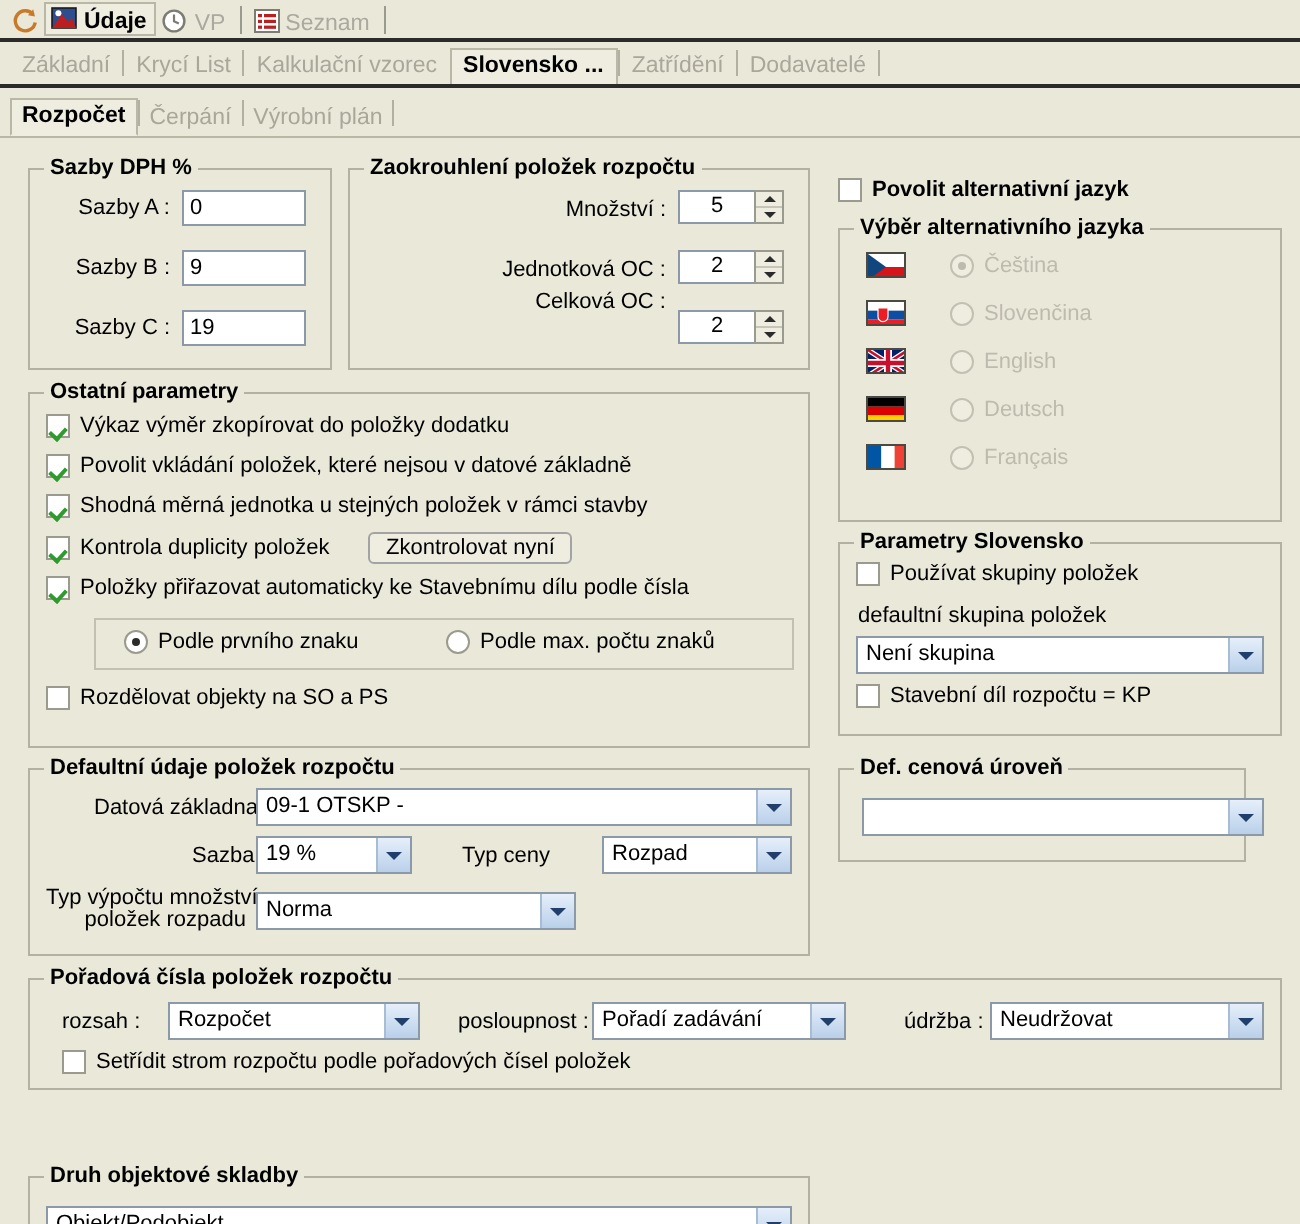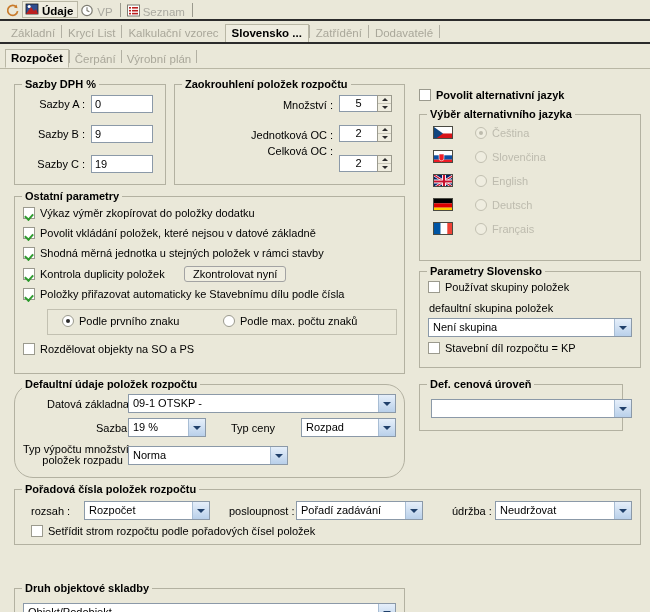--- a/index.html
+++ b/index.html
@@ -412,21 +412,21 @@
           <span class="cvv"></span>
         </span>
     </div>
 
     <div class="cb" style="position:absolute; left:8px; top:70px;">
       <span class="cbbox"></span>
       <span class="t">Stavební díl rozpočtu = KP</span>
     </div>
   </div>
 
-  <div class="grp" style="left:14px; top:384px; width:391px; height:94px;border-radius:19px;">
+  <div class="grp" style="left:14px; top:384px; width:391px; height:94px;">
     <div class="cap">Defaultní údaje položek rozpočtu</div>
 
     <span class="lbl" style="position:absolute; left:32px; top:13px;">Datová základna</span>
     <div class="combo" style="position:absolute; left:113px; top:9px; width:268px;">
       <span class="ctext">09-1 OTSKP -</span>
       <span class="cbtn">
           <span class="cvv"></span>
         </span>
     </div>
 

